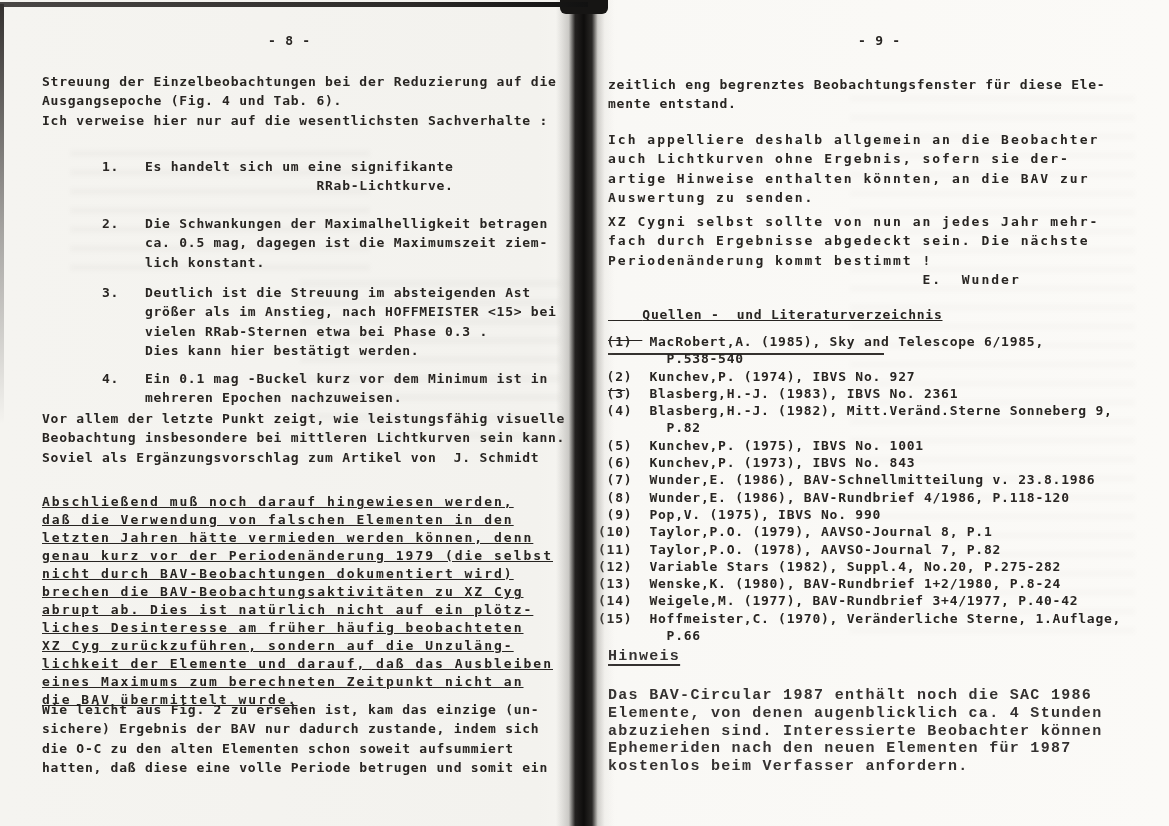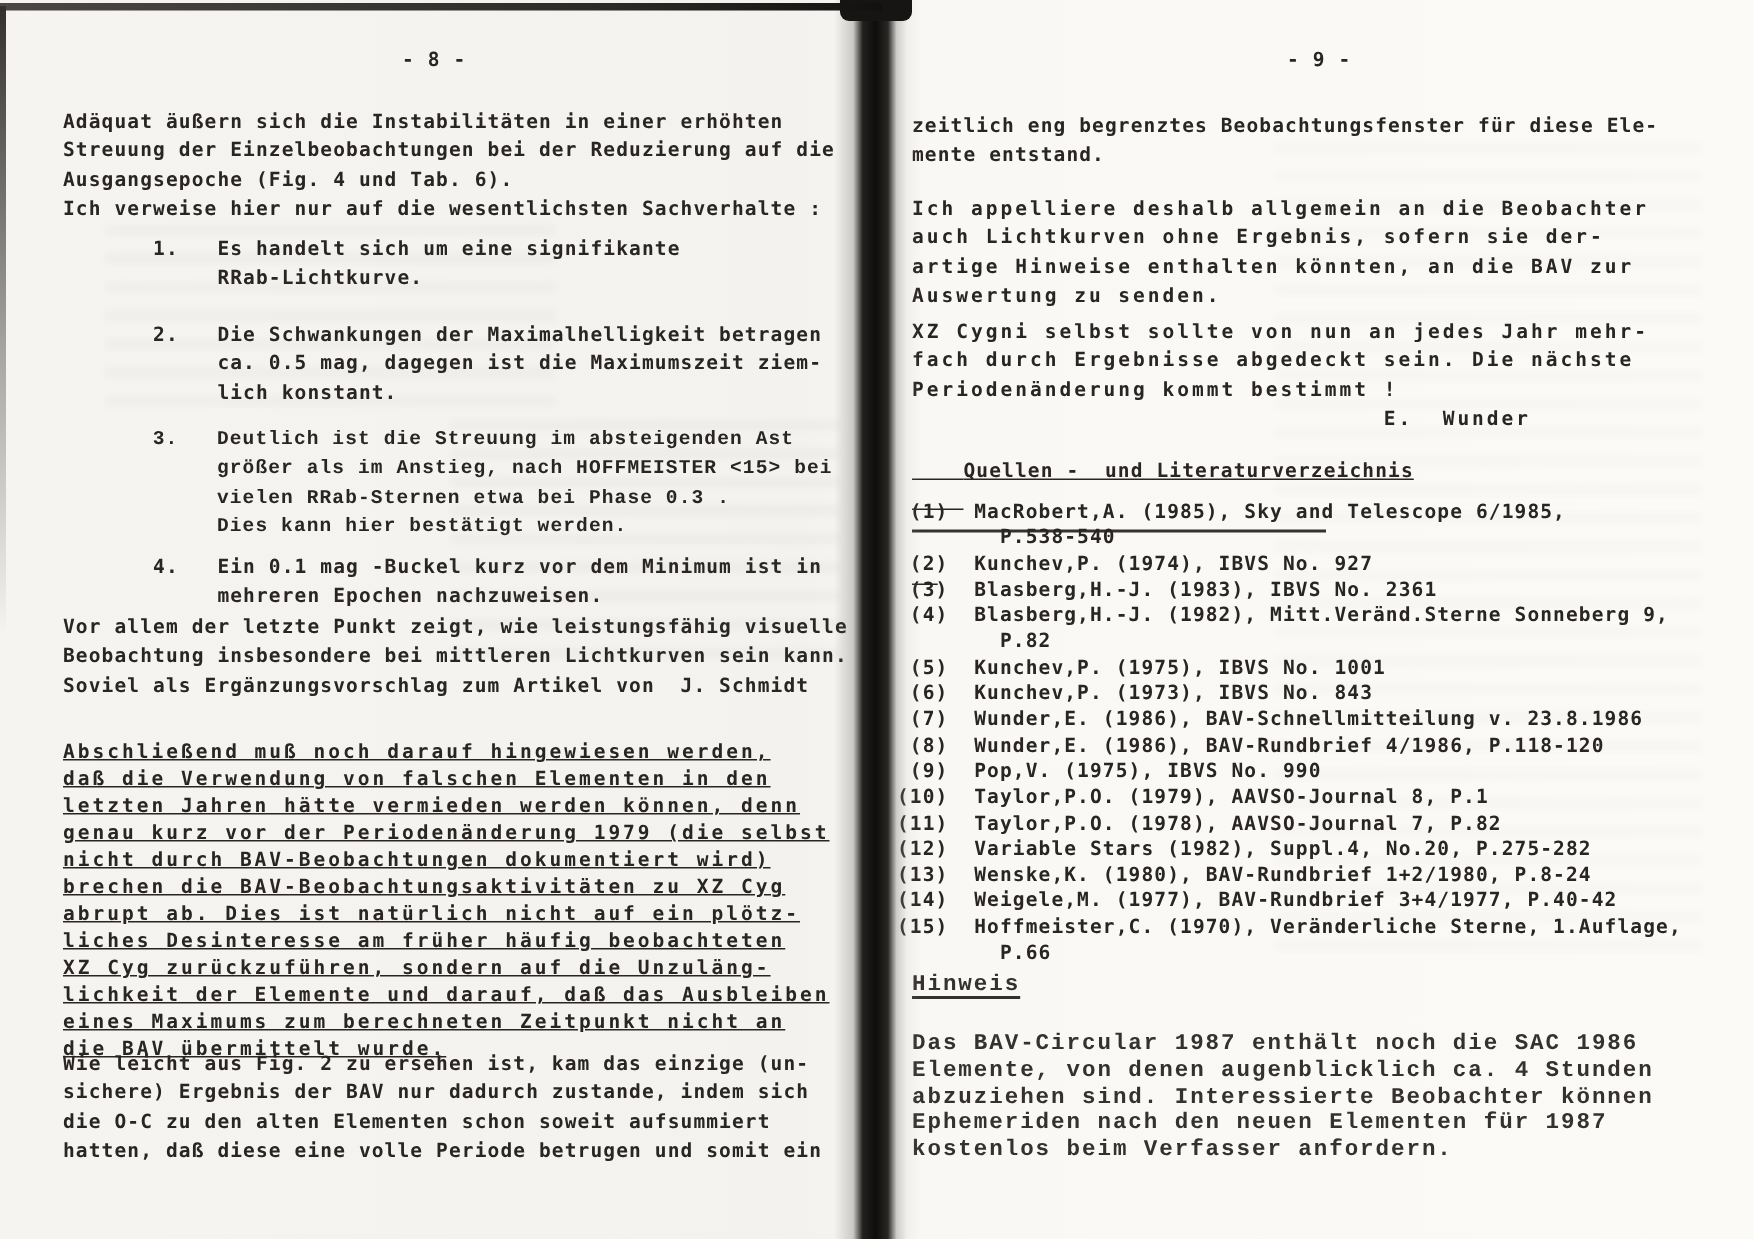--- a/index.html
+++ b/index.html
@@ -39,25 +39,25 @@
   .sm1{left:70px;top:150px;width:300px;height:130px;opacity:.5;}
   .sm2{left:300px;top:280px;width:260px;height:160px;opacity:.6;}
   .sm3{left:850px;top:95px;width:285px;height:540px;opacity:.35;}
 </style>
 </head>
 <body>
 
 <div class="page page-left">
   <div class="blk t-n" style="left:268px;top:31px;">- 8 -</div>
 
-  <div class="blk t-n" style="left:42px;top:72px;"><div>Adäquat äußern sich die Instabilitäten in einer erhöhten</div><div>Streuung der Einzelbeobachtungen bei der Reduzierung auf die</div><div>Ausgangsepoche (Fig. 4 und Tab. 6).</div><div>Ich verweise hier nur auf die wesentlichsten Sachverhalte :</div></div>
+  <div class="blk t-n" style="left:42px;top:72px;"><div>Streuung der Einzelbeobachtungen bei der Reduzierung auf die</div><div>Ausgangsepoche (Fig. 4 und Tab. 6).</div><div>Ich verweise hier nur auf die wesentlichsten Sachverhalte :</div></div>
 
-  <div class="blk t-n" style="left:42px;top:157px;"><div>       1.   Es handelt sich um eine signifikante</div><div>            RRab-Lichtkurve.</div></div>
+  <div class="blk t-n" style="left:42px;top:157px;text-align:right;"><div>       1.   Es handelt sich um eine signifikante</div><div>            RRab-Lichtkurve.</div></div>
   <div class="blk t-n" style="left:42px;top:214px;"><div>       2.   Die Schwankungen der Maximalhelligkeit betragen</div><div>            ca. 0.5 mag, dagegen ist die Maximumszeit ziem-</div><div>            lich konstant.</div></div>
-  <div class="blk t-n" style="left:42px;top:283px;font-family:Liberation Mono, monospace;"><div>       3.   Deutlich ist die Streuung im absteigenden Ast</div><div>            größer als im Anstieg, nach HOFFMEISTER &lt;15&gt; bei</div><div>            vielen RRab-Sternen etwa bei Phase 0.3 .</div><div>            Dies kann hier bestätigt werden.</div></div>
+  <div class="blk t-n" style="left:42px;top:283px;"><div>       3.   Deutlich ist die Streuung im absteigenden Ast</div><div>            größer als im Anstieg, nach HOFFMEISTER &lt;15&gt; bei</div><div>            vielen RRab-Sternen etwa bei Phase 0.3 .</div><div>            Dies kann hier bestätigt werden.</div></div>
   <div class="blk t-n" style="left:42px;top:369px;"><div>       4.   Ein 0.1 mag -Buckel kurz vor dem Minimum ist in</div><div>            mehreren Epochen nachzuweisen.</div></div>
 
   <div class="blk t-n" style="left:42px;top:409px;"><div>Vor allem der letzte Punkt zeigt, wie leistungsfähig visuelle</div><div>Beobachtung insbesondere bei mittleren Lichtkurven sein kann.</div><div>Soviel als Ergänzungsvorschlag zum Artikel von  J. Schmidt</div></div>
 
   <div class="blk t-w lh18" style="left:42px;top:493px;"><div>Abschließend muß noch darauf hingewiesen werden,</div><div>daß die Verwendung von falschen Elementen in den</div><div>letzten Jahren hätte vermieden werden können, denn</div><div>genau kurz vor der Periodenänderung 1979 (die selbst</div><div>nicht durch BAV-Beobachtungen dokumentiert wird)</div><div>brechen die BAV-Beobachtungsaktivitäten zu XZ Cyg</div><div>abrupt ab. Dies ist natürlich nicht auf ein plötz-</div><div>liches Desinteresse am früher häufig beobachteten</div><div>XZ Cyg zurückzuführen, sondern auf die Unzuläng-</div><div>lichkeit der Elemente und darauf, daß das Ausbleiben</div><div>eines Maximums zum berechneten Zeitpunkt nicht an</div><div>die BAV übermittelt wurde.</div></div>
 
   <div class="blk t-n" style="left:42px;top:700px;"><div>Wie leicht aus Fig. 2 zu ersehen ist, kam das einzige (un-</div><div>sichere) Ergebnis der BAV nur dadurch zustande, indem sich</div><div>die O-C zu den alten Elementen schon soweit aufsummiert</div><div>hatten, daß diese eine volle Periode betrugen und somit ein</div></div>
 </div>
 
 <div class="page page-right">

